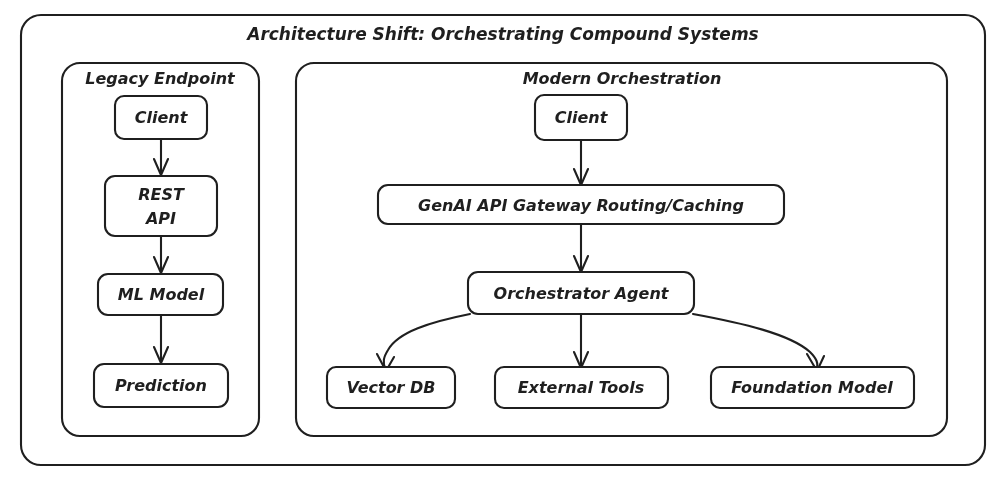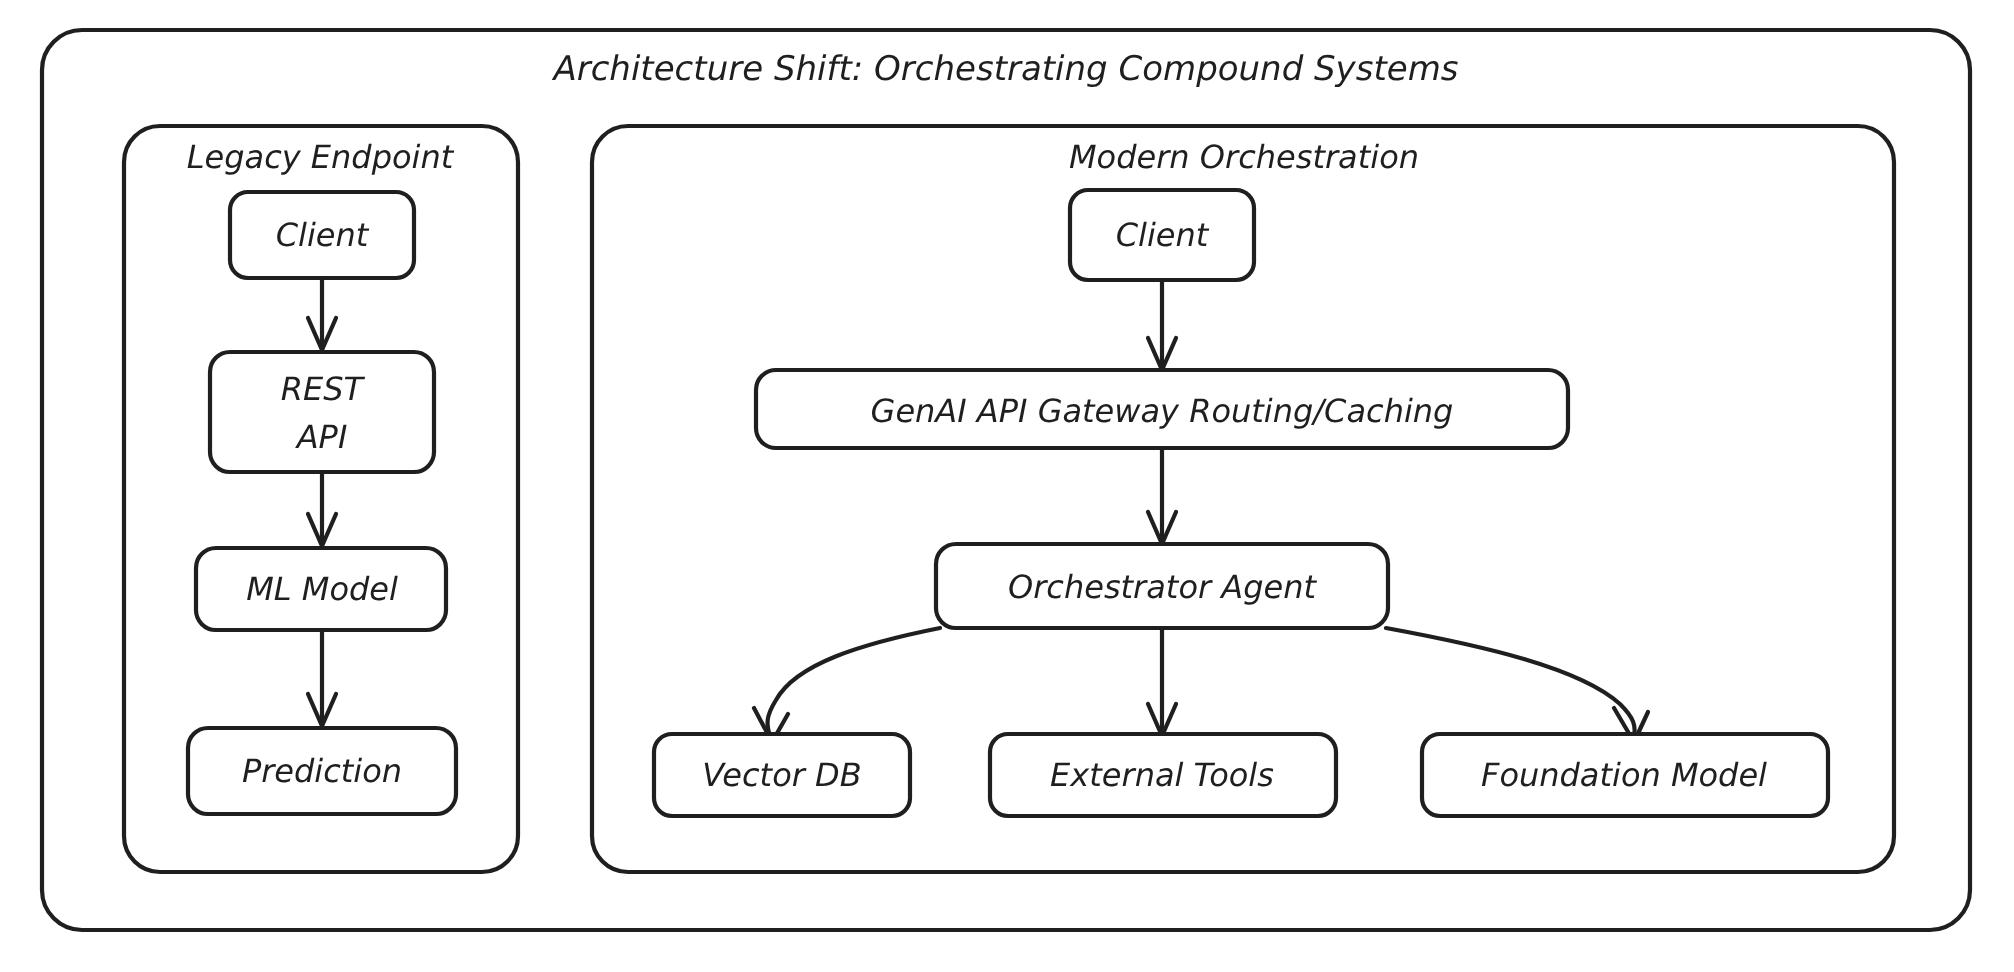--- a/index.html
+++ b/index.html
@@ -10,20 +10,21 @@
   body {
     width: 1007px;
     height: 486px;
     overflow: hidden;
     font-family: "DejaVu Sans", sans-serif;
   }
   #diagram-root {
     position: relative;
     width: 921px;
     height: 486px;
+    font-weight: bold;
   }
   svg.canvas {
     position: absolute;
     top: 0;
     left: 0;
     width: 1007px;
     height: 486px;
   }
   .node-text, .cluster-label, .diagram-title {
     font-family: "DejaVu Sans", sans-serif;

